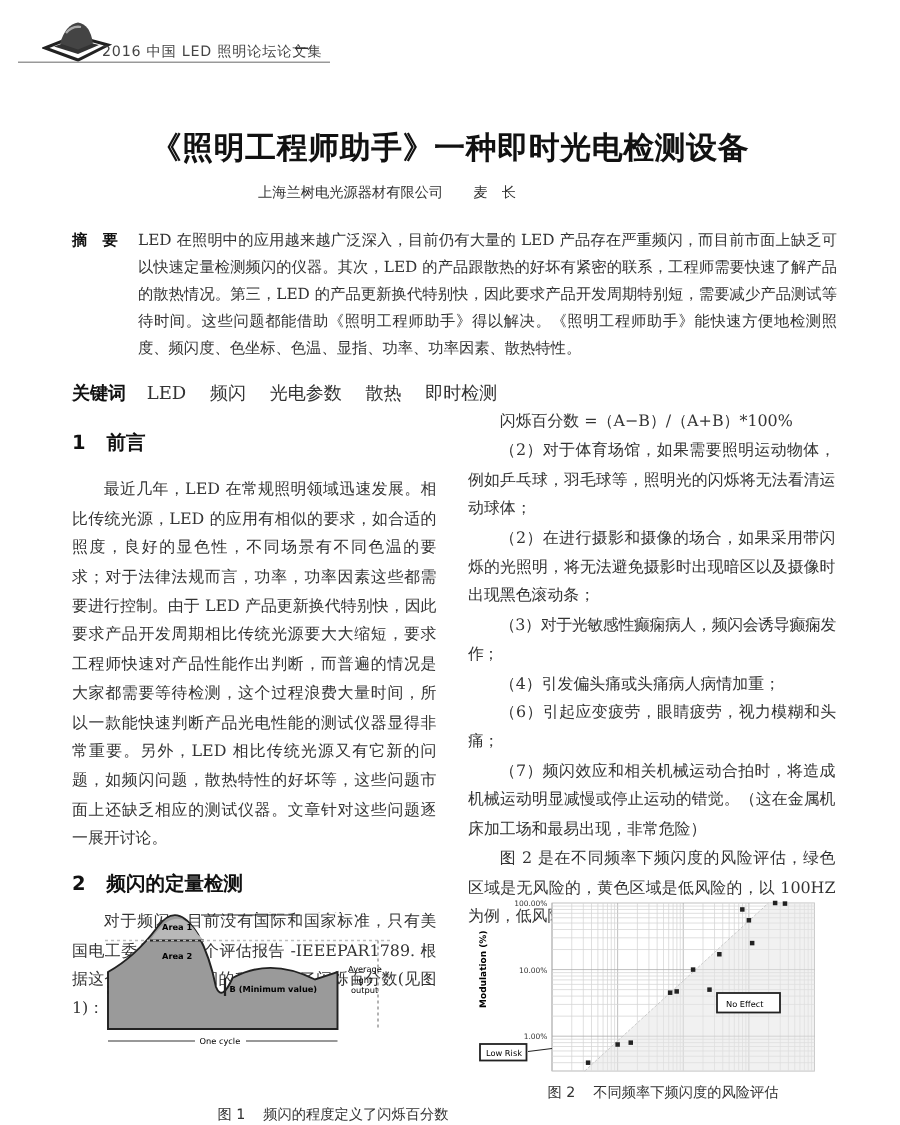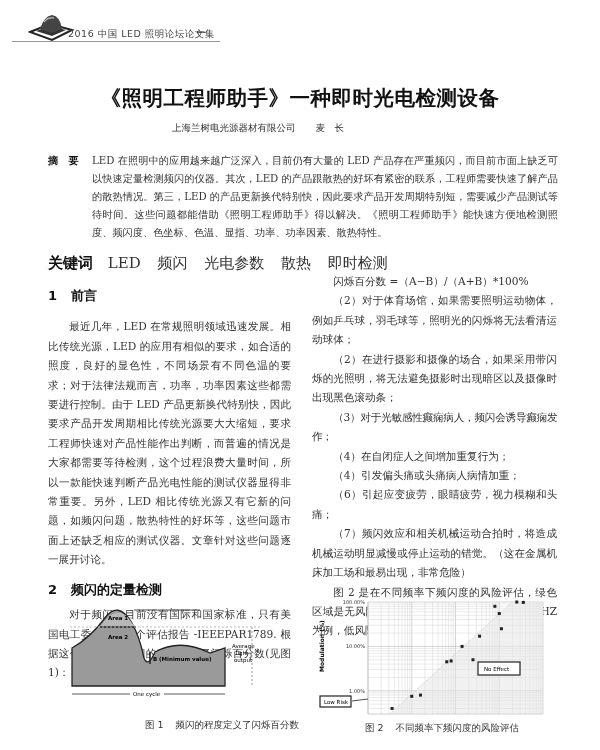--- a/index.html
+++ b/index.html
@@ -9,21 +9,21 @@
   .header { left:28px; top:12px; width:195px; height:30px; }
   .header-line { left:12px; top:41px; width:208px; height:1px; background:#999; }
   .header-text { left:68px; top:28px; font-size:9.5px; color:#444; letter-spacing:0.5px; font-family:"DejaVu Sans", sans-serif; }
   .header-arrow { left:196px; top:25px; font-size:12px; color:#333; }
   .title { left:0; width:600px; top:84px; text-align:center; font-family:"DejaVu Sans", sans-serif;
            font-weight:bold; font-size:20.5px; color:#111; letter-spacing:0.5px; }
   .affil { left:0; width:516px; top:122px; text-align:center; font-size:9.5px; color:#333; }
   .abstract { left:48px; top:152px; width:510px; font-size:10.2px; line-height:18px; color:#333; }
   .abstract .lbl { position:absolute; left:0; top:0; font-weight:bold; font-family:"DejaVu Sans", sans-serif; color:#111; }
   .abstract .body { margin-left:44px; text-align:justify; text-align-last:left; }
-  .keywords { left:48px; top:254px; font-size:15px; color:#333; }
+  .keywords { left:48px; top:254px; font-size:12px; color:#333; }
   .keywords .lbl { font-weight:bold; font-family:"DejaVu Sans", sans-serif; color:#111; margin-right:10px; }
   .keywords .kw { margin-right:12px; }
   .col { font-size:10.6px; line-height:19.4px; color:#333; text-align:justify; }
   .col p { margin:0; }
   .indent { text-indent:2em; }
   .h2 { font-family:"DejaVu Sans", sans-serif; font-weight:bold; font-size:13px; color:#111; }
   .h2 .num { margin-right:14px; }
   .col-left { left:48px; width:243px; }
   .col-right { left:312px; width:245px; }
   .fig-cap { font-size:9.5px; color:#333; font-family:"DejaVu Sans", sans-serif; }
@@ -90,30 +90,29 @@
     <text x="48" y="12" font-size="5.5" font-weight="bold">Area 1</text>
     <text x="48" y="31" font-size="5.5" font-weight="bold">Area 2</text>
     <text x="93" y="53" font-size="5.5" font-weight="bold">B (Minimum value)</text>
     <text x="172" y="40" font-size="5.5">Average</text>
     <text x="176" y="47" font-size="5.5">light</text>
     <text x="174" y="54" font-size="5.5">output</text>
     <rect x="70" y="82" width="34" height="8" fill="#fff"></rect>
     <text x="73" y="88" font-size="5.5">One cycle</text>
   </svg>
 </div>
-<div class="abs fig-cap" style="left:97px; top:719px;padding-left:48px;">
+<div class="abs fig-cap" style="left:97px; top:737px;padding-left:48px;">
   <span>图 1</span><span style="display:inline-block;width:12px"></span><span>频闪的程度定义了闪烁百分数</span>
 </div>
 
 <div class="abs col col-right" style="top:272px;">
   <p class="indent">闪烁百分数 =（A−B）/（A+B）*100%</p>
   <p class="indent">（2）对于体育场馆，如果需要照明运动物体，例如乒乓球，羽毛球等，照明光的闪烁将无法看清运动球体；</p>
   <p class="indent">（2）在进行摄影和摄像的场合，如果采用带闪烁的光照明，将无法避免摄影时出现暗区以及摄像时出现黑色滚动条；</p>
   <p class="indent" style="letter-spacing:-0.6px">（3）对于光敏感性癫痫病人，频闪会诱导癫痫发作；</p>
-  <p class="indent">（4）在自闭症人之间增加重复行为；</p>
   <p class="indent">（4）引发偏头痛或头痛病人病情加重；</p>
   <p class="indent" style="letter-spacing:-0.4px">（6）引起应变疲劳，眼睛疲劳，视力模糊和头痛；</p>
   <p class="indent">（7）频闪效应和相关机械运动合拍时，将造成机械运动明显减慢或停止运动的错觉。（这在金属机床加工场和最易出现，非常危险）</p>
   <p class="indent">图 2 是在不同频率下频闪度的风险评估，绿色区域是无风险的，黄色区域是低风险的，以 100HZ 为例，低风险的上限是 8%。</p>
 </div>
 
 <div class="abs" style="left:318px; top:592px;">
   <svg id="chart2" width="235" height="130" viewBox="0 0 235 130">
     <g id="grid">
         <rect x="50" y="10" width="175" height="112" fill="#fff" stroke="#bbb" stroke-width="0.6"></rect>

